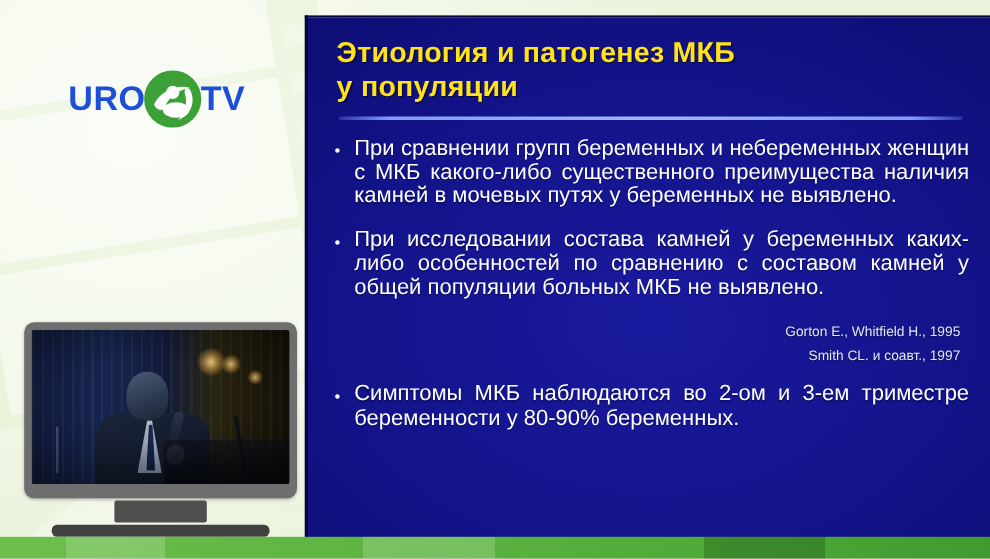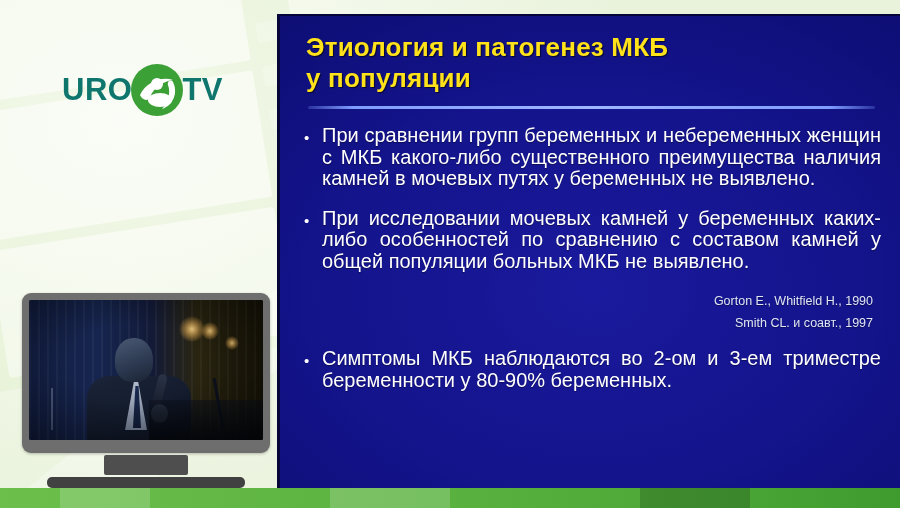--- a/index.html
+++ b/index.html
@@ -42,21 +42,21 @@
     background:linear-gradient(90deg,#6cbf4b 0%,#63b845 25%,#57b03d 55%,#4aa636 80%,#3f9b2e 100%);
   }
   .green-bar .facet{position:absolute;top:0;bottom:0;opacity:.18;}
 
   
   .logo{
     position:absolute;left:62px;top:62px;height:56px;
     display:flex;align-items:center;gap:2px;
   }
   .logo-text{
-    font-size:31px;font-weight:bold;color:#0f766e;letter-spacing:.5px;
+    font-size:31px;font-weight:bold;color:#1d4ed8;letter-spacing:.5px;
     font-family:"Liberation Sans",sans-serif;
   }
   .logo-mark{
     position:relative;width:52px;height:52px;border-radius:50%;
     background:#3ba036;margin:0 -3px;flex:0 0 auto;
   }
 
   
   .monitor{position:absolute;left:22px;top:293px;width:248px;}
   .monitor-frame{
@@ -241,25 +241,25 @@
 
     <div class="body">
 
       <div class="bullet-row">
         <div class="bullet-dot">•</div>
         <div class="bullet-text">При сравнении групп беременных и небеременных женщин с МКБ какого-либо существенного преимущества наличия камней в мочевых путях у беременных не выявлено.</div>
       </div>
 
       <div class="bullet-row">
         <div class="bullet-dot">•</div>
-        <div class="bullet-text">При исследовании мочевых камней у беременных каких-либо особенностей по сравнению с составом камней у общей популяции больных МКБ не выявлено.</div>
+        <div class="bullet-text">При исследовании состава камней у беременных каких-либо особенностей по сравнению с составом камней у общей популяции больных МКБ не выявлено.</div>
       </div>
 
       <div class="citations">
-        <div class="citation">Gorton E., Whitfield H., 1990</div>
+        <div class="citation">Gorton E., Whitfield H., 1995</div>
         <div class="citation">Smith CL. и соавт., 1997</div>
       </div>
 
       <div class="bullet-row">
         <div class="bullet-dot">•</div>
         <div class="bullet-text">Симптомы МКБ наблюдаются во 2-ом и 3-ем триместре беременности у 80-90% беременных.</div>
       </div>
 
 
     </div>

